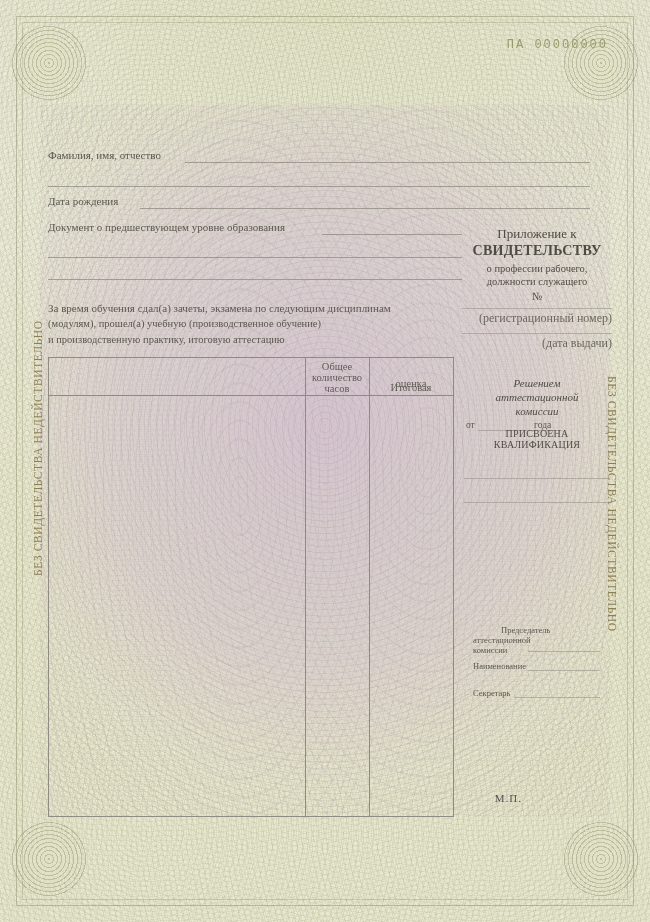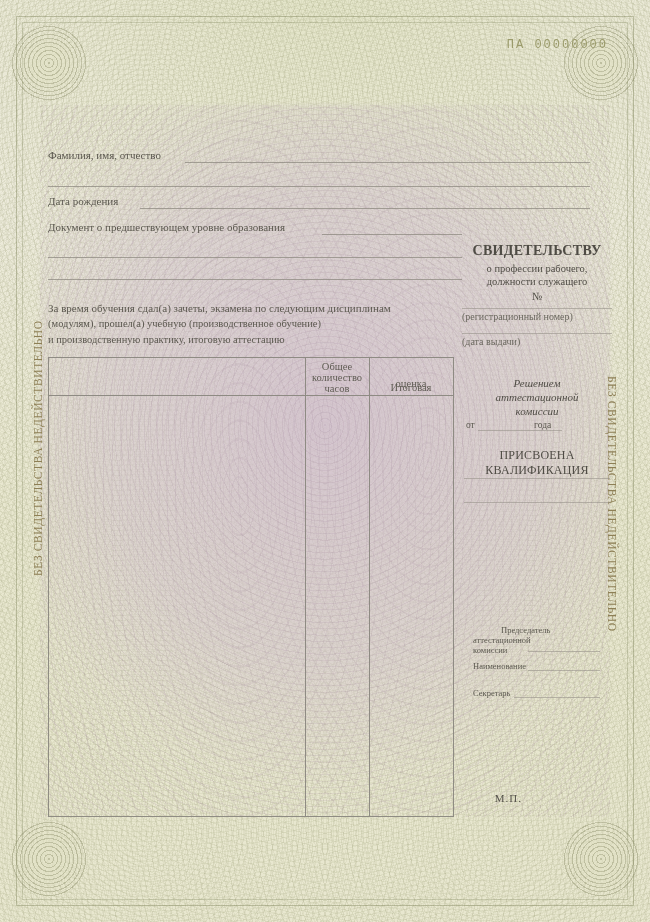--- a/index.html
+++ b/index.html
@@ -173,22 +173,22 @@
   }
 
   
   .right-title {
     position: absolute;
     text-align: center;
     color: #4f4c45;
   }
   .center-small {
     position: absolute;
-    text-align: left;
-    font-size: 10px;
+    text-align: right;
+    font-size: 12px;
     color: #6a675e;
     white-space: nowrap;
   }
   .italic { font-style: italic; }
   .bold { font-weight: bold; }
   .caps { text-transform: uppercase; }
 
   .mp {
     position: absolute;
     right: 128px;
@@ -245,40 +245,41 @@
 
 
       <div class="th" style="left:256px; width:64px; top:2px;">Общее</div>
       <div class="th" style="left:256px; width:64px; top:13px;">количество</div>
       <div class="th" style="left:256px; width:64px; top:24px;">часов</div>
 
       <div class="th" style="left:320px; width:84px; top:7px;margin-top:16px;">Итоговая</div>
       <div class="th" style="left:320px; width:84px; top:19px;">оценка</div>
     </div>
 
+    <div class="right-title" style="left:462px; top:226px; width:150px; font-size:13px;">Приложение к</div>
     <div class="right-title bold" style="left:462px; top:243px; width:150px; font-size:14px; letter-spacing:.3px;">СВИДЕТЕЛЬСТВУ</div>
     <div class="right-title" style="left:462px; top:263px; width:150px; font-size:10.5px;">о профессии рабочего,</div>
     <div class="right-title" style="left:462px; top:276px; width:150px; font-size:10.5px;">должности служащего</div>
     <div class="right-title" style="left:462px; top:290px; width:150px; font-size:11px;">№</div>
 
     <div class="rule thin" style="left:462px; top:308px; width:150px;"></div>
     <div class="center-small" style="left:462px; top:311px; width:150px;">(регистрационный номер)</div>
 
     <div class="rule thin" style="left:462px; top:333px; width:150px;"></div>
     <div class="center-small" style="left:462px; top:336px; width:150px;">(дата выдачи)</div>
 
     <div class="right-title italic" style="left:462px; top:377px; width:150px; font-size:11px;">Решением</div>
     <div class="right-title italic" style="left:462px; top:391px; width:150px; font-size:11px;">аттестационной</div>
     <div class="right-title italic" style="left:462px; top:405px; width:150px; font-size:11px;">комиссии</div>
 
     <div class="lbl" style="left:466px; top:420px; font-size:9.5px;">от</div>
     <div class="rule thin" style="left:478px; top:430px; width:84px;"></div>
     <div class="lbl" style="left:534px; top:420px; font-size:9.5px;">года</div>
 
-    <div class="right-title caps" style="left:462px; top:448px; width:150px; font-size:12px; letter-spacing:.2px;">ПРИСВОЕНА КВАЛИФИКАЦИЯ</div>
+    <div class="right-title caps" style="left:462px; top:428px; width:150px; font-size:10px; letter-spacing:.2px;">ПРИСВОЕНА КВАЛИФИКАЦИЯ</div>
     <div class="rule thin" style="left:464px; top:478px; width:146px;"></div>
     <div class="rule thin" style="left:464px; top:502px; width:146px;"></div>
 
     <div class="lbl" style="left:473px; top:625px; font-size:8.5px;padding-left:28px;">Председатель</div>
     <div class="lbl" style="left:473px; top:635px; font-size:8.5px;">аттестационной</div>
     <div class="lbl" style="left:473px; top:645px; font-size:8.5px;">комиссии</div>
     <div class="rule thin" style="left:528px; top:651px; width:72px;"></div>
 
     <div class="lbl" style="left:473px; top:661px; font-size:8.5px;">Наименование</div>
     <div class="rule thin" style="left:528px; top:670px; width:72px;"></div>

